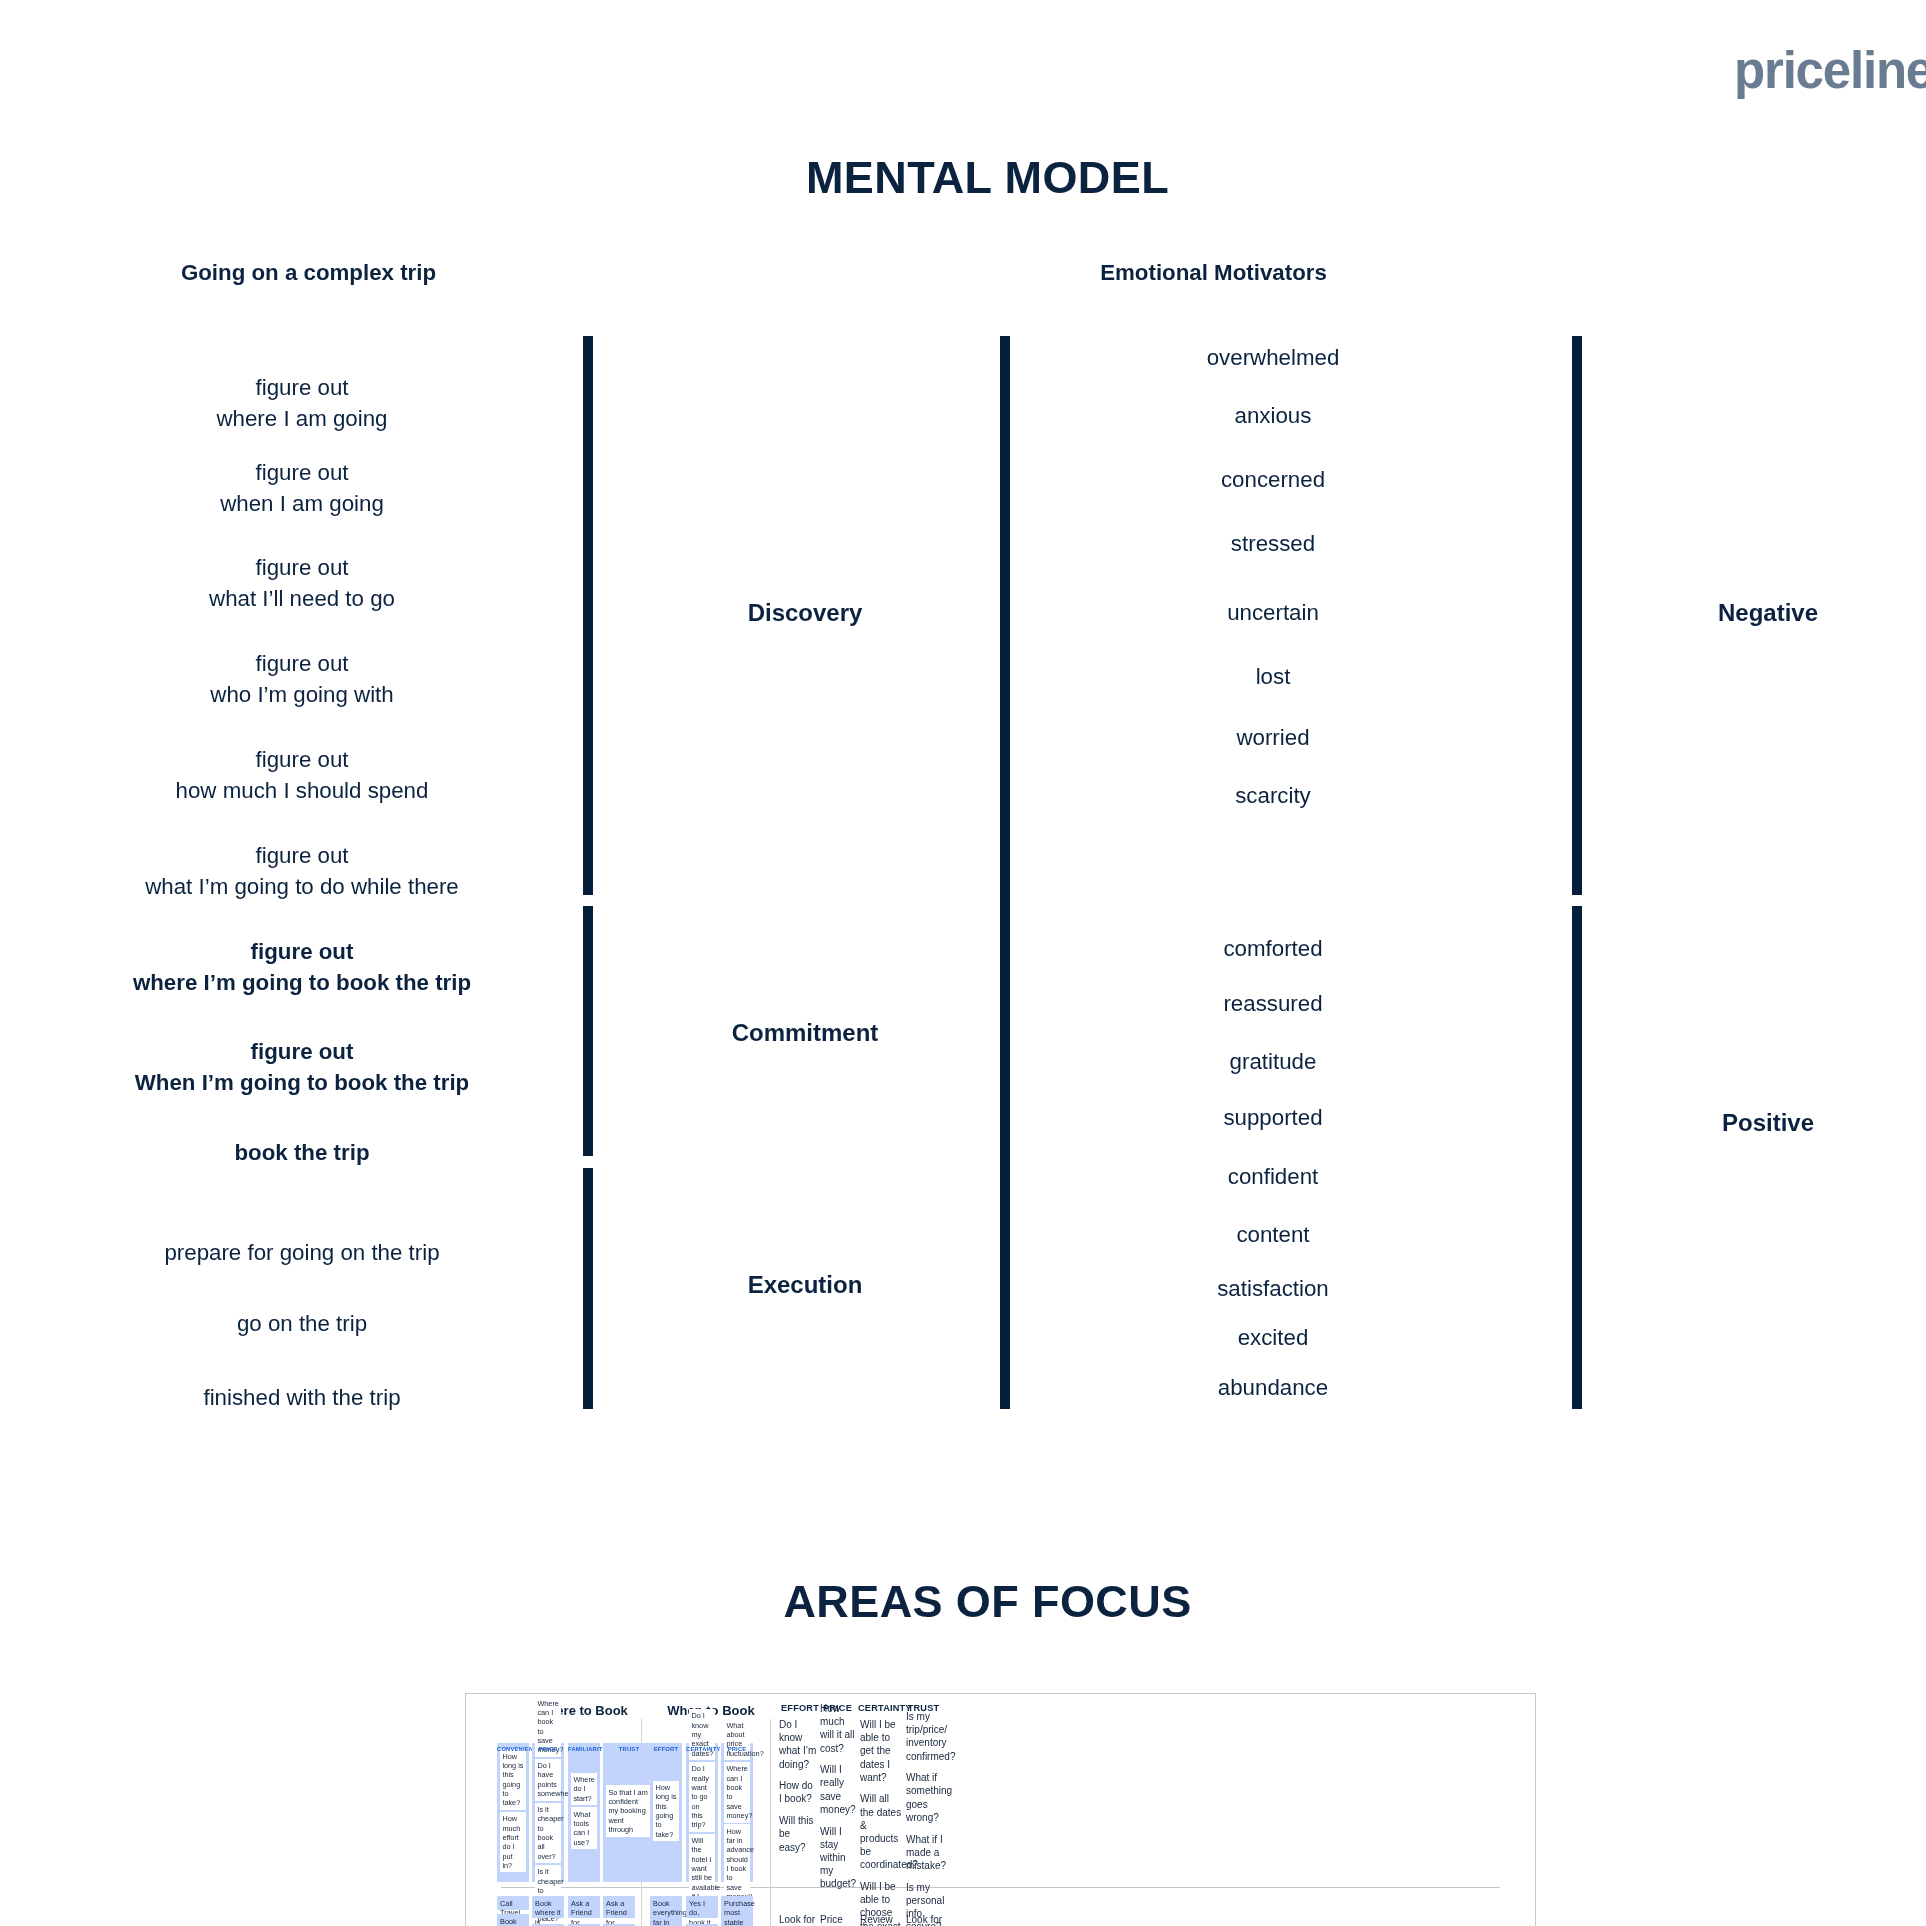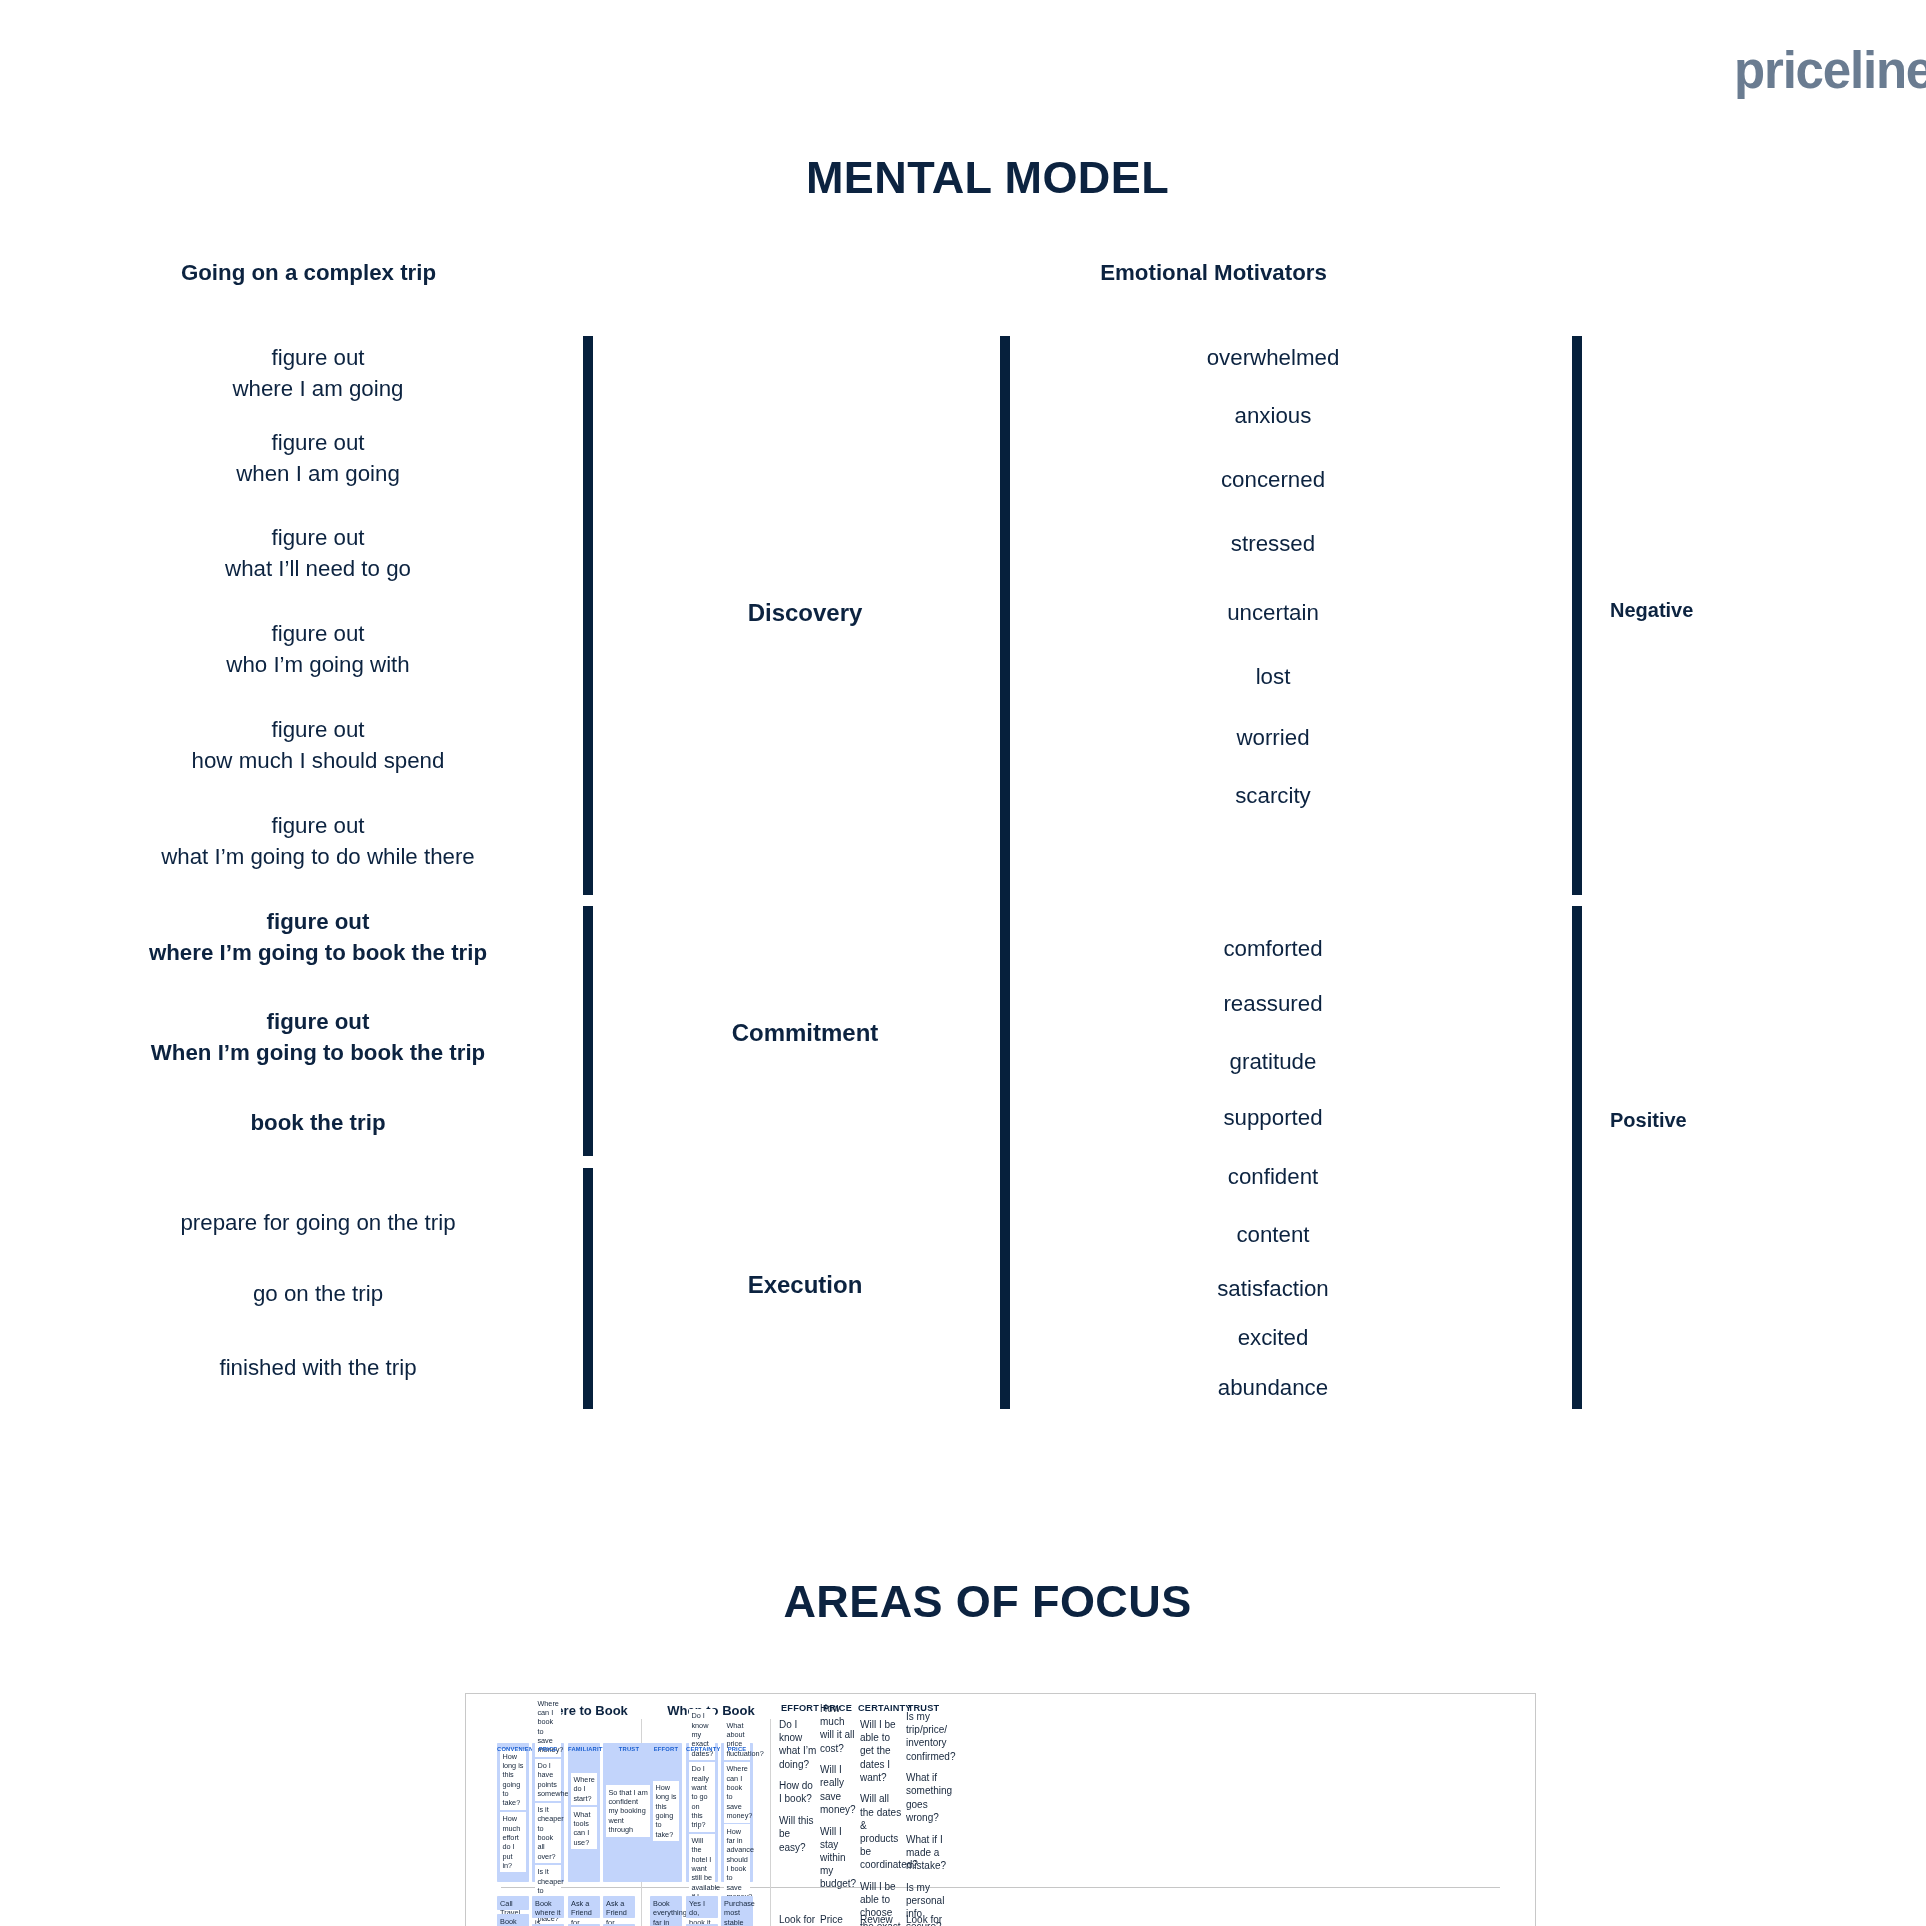--- a/index.html
+++ b/index.html
@@ -71,39 +71,40 @@
   
   .list-item {
     position: absolute;
     text-align: center;
     font-size: 22.3px;
     line-height: 1.38;
     color: #0c2340;
     font-weight: 400;
   }
   .list-item.strong { font-weight: 700; }
-  .journey-col { left: 62px;  width: 512px; }
+  .journey-col { left: 46px;  width: 512px; margin-top: 30px; }
   .emotion-col { left: 1017px; width: 512px; }
 
   
   .phase-label {
     position: absolute;
     left: 616px;
     width: 378px;
     text-align: center;
     font-size: 24px;
     font-weight: 700;
     color: #0c2340;
   }
   
   .valence-label {
     position: absolute;
     left: 1610px;
     width: 316px;
-    font-size: 20px;
+    text-align: center;
+    font-size: 24px;
     font-weight: 700;
     color: #0c2340;
   }
 
   
   #focus-board {
     position: absolute;
     left: 465px;
     top: 1693px;
     width: 1071px;

